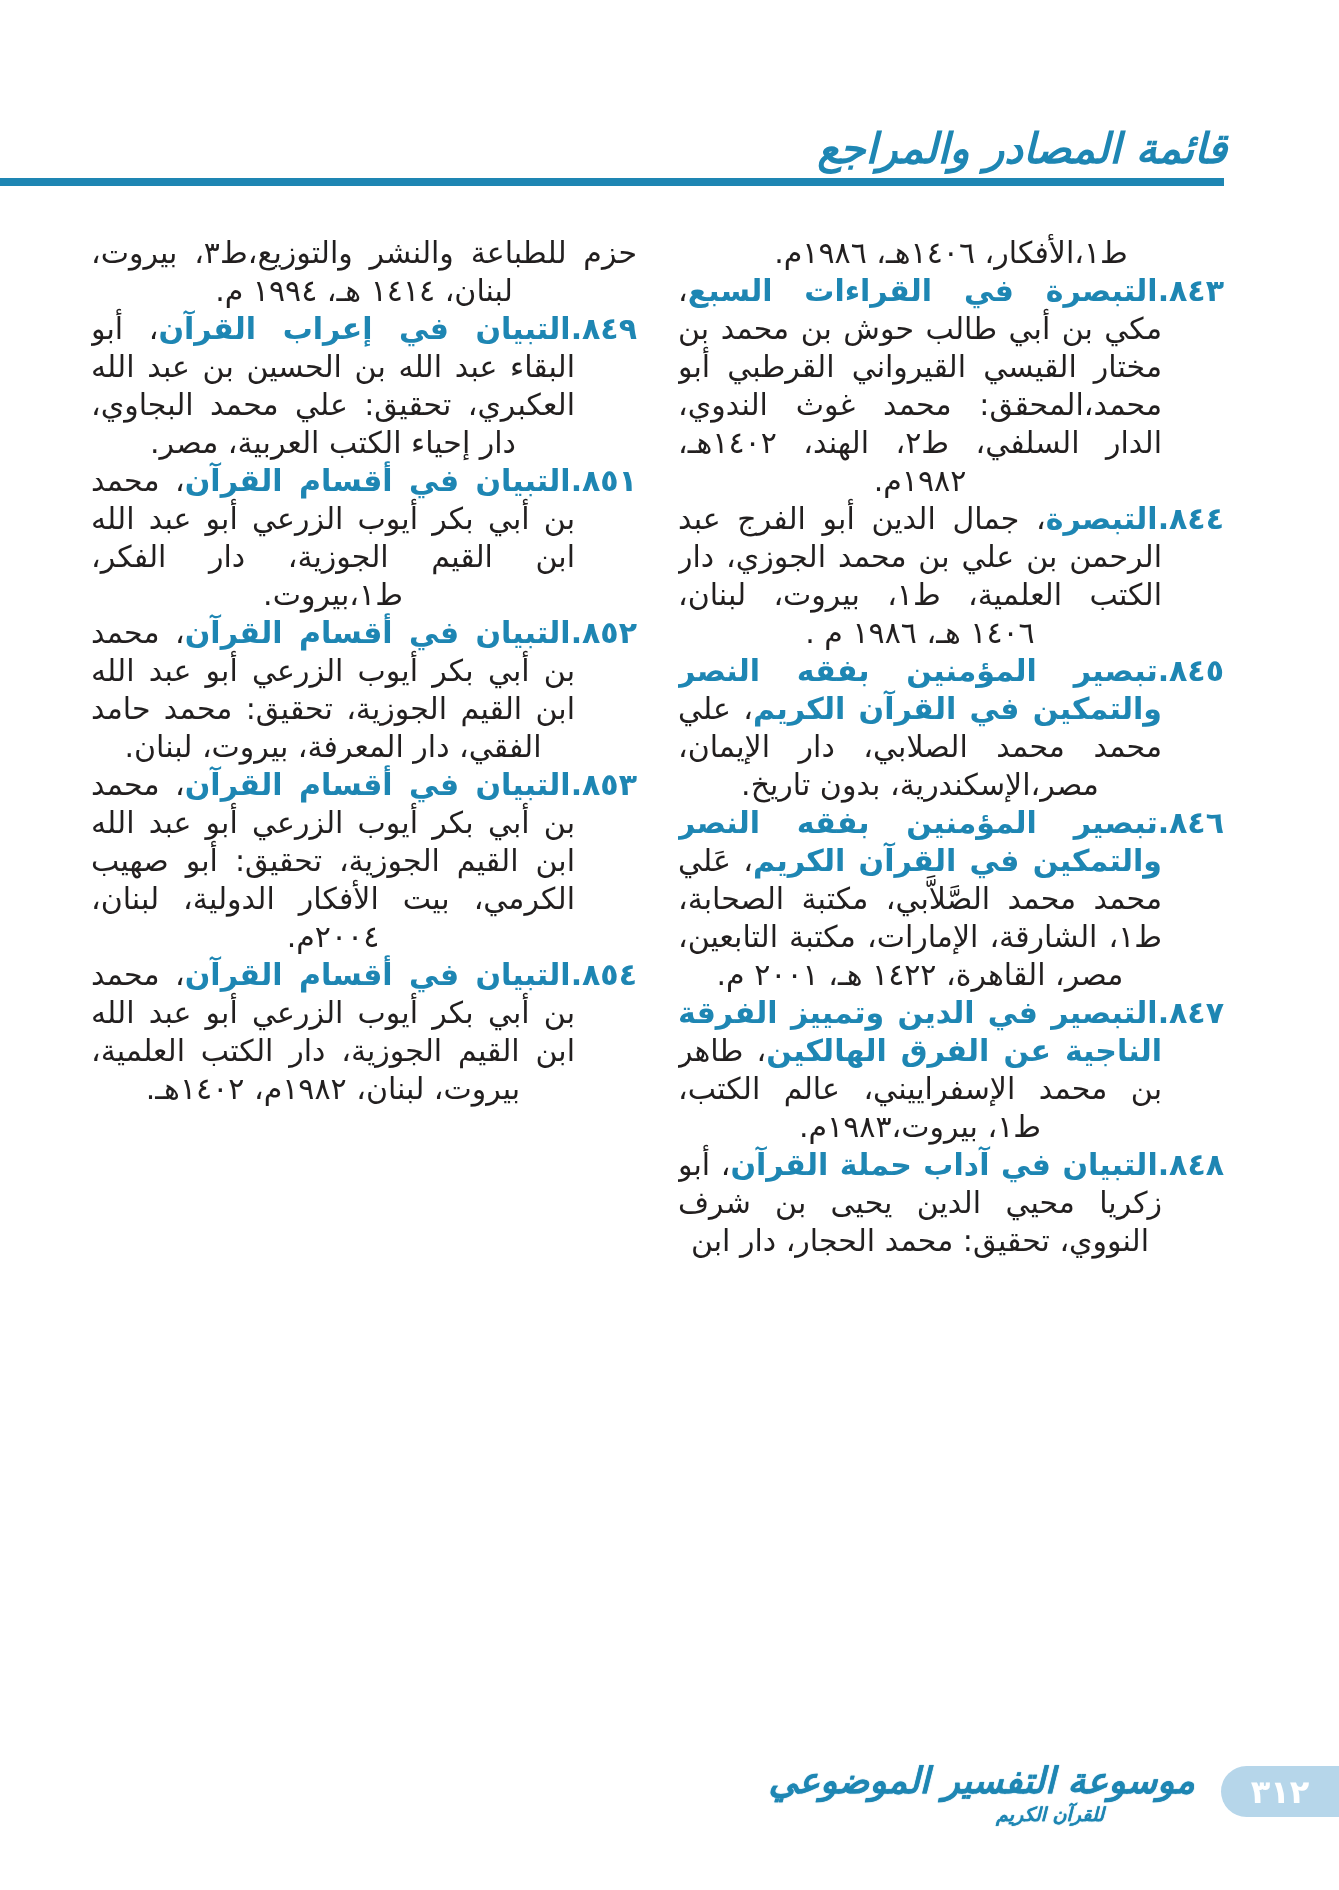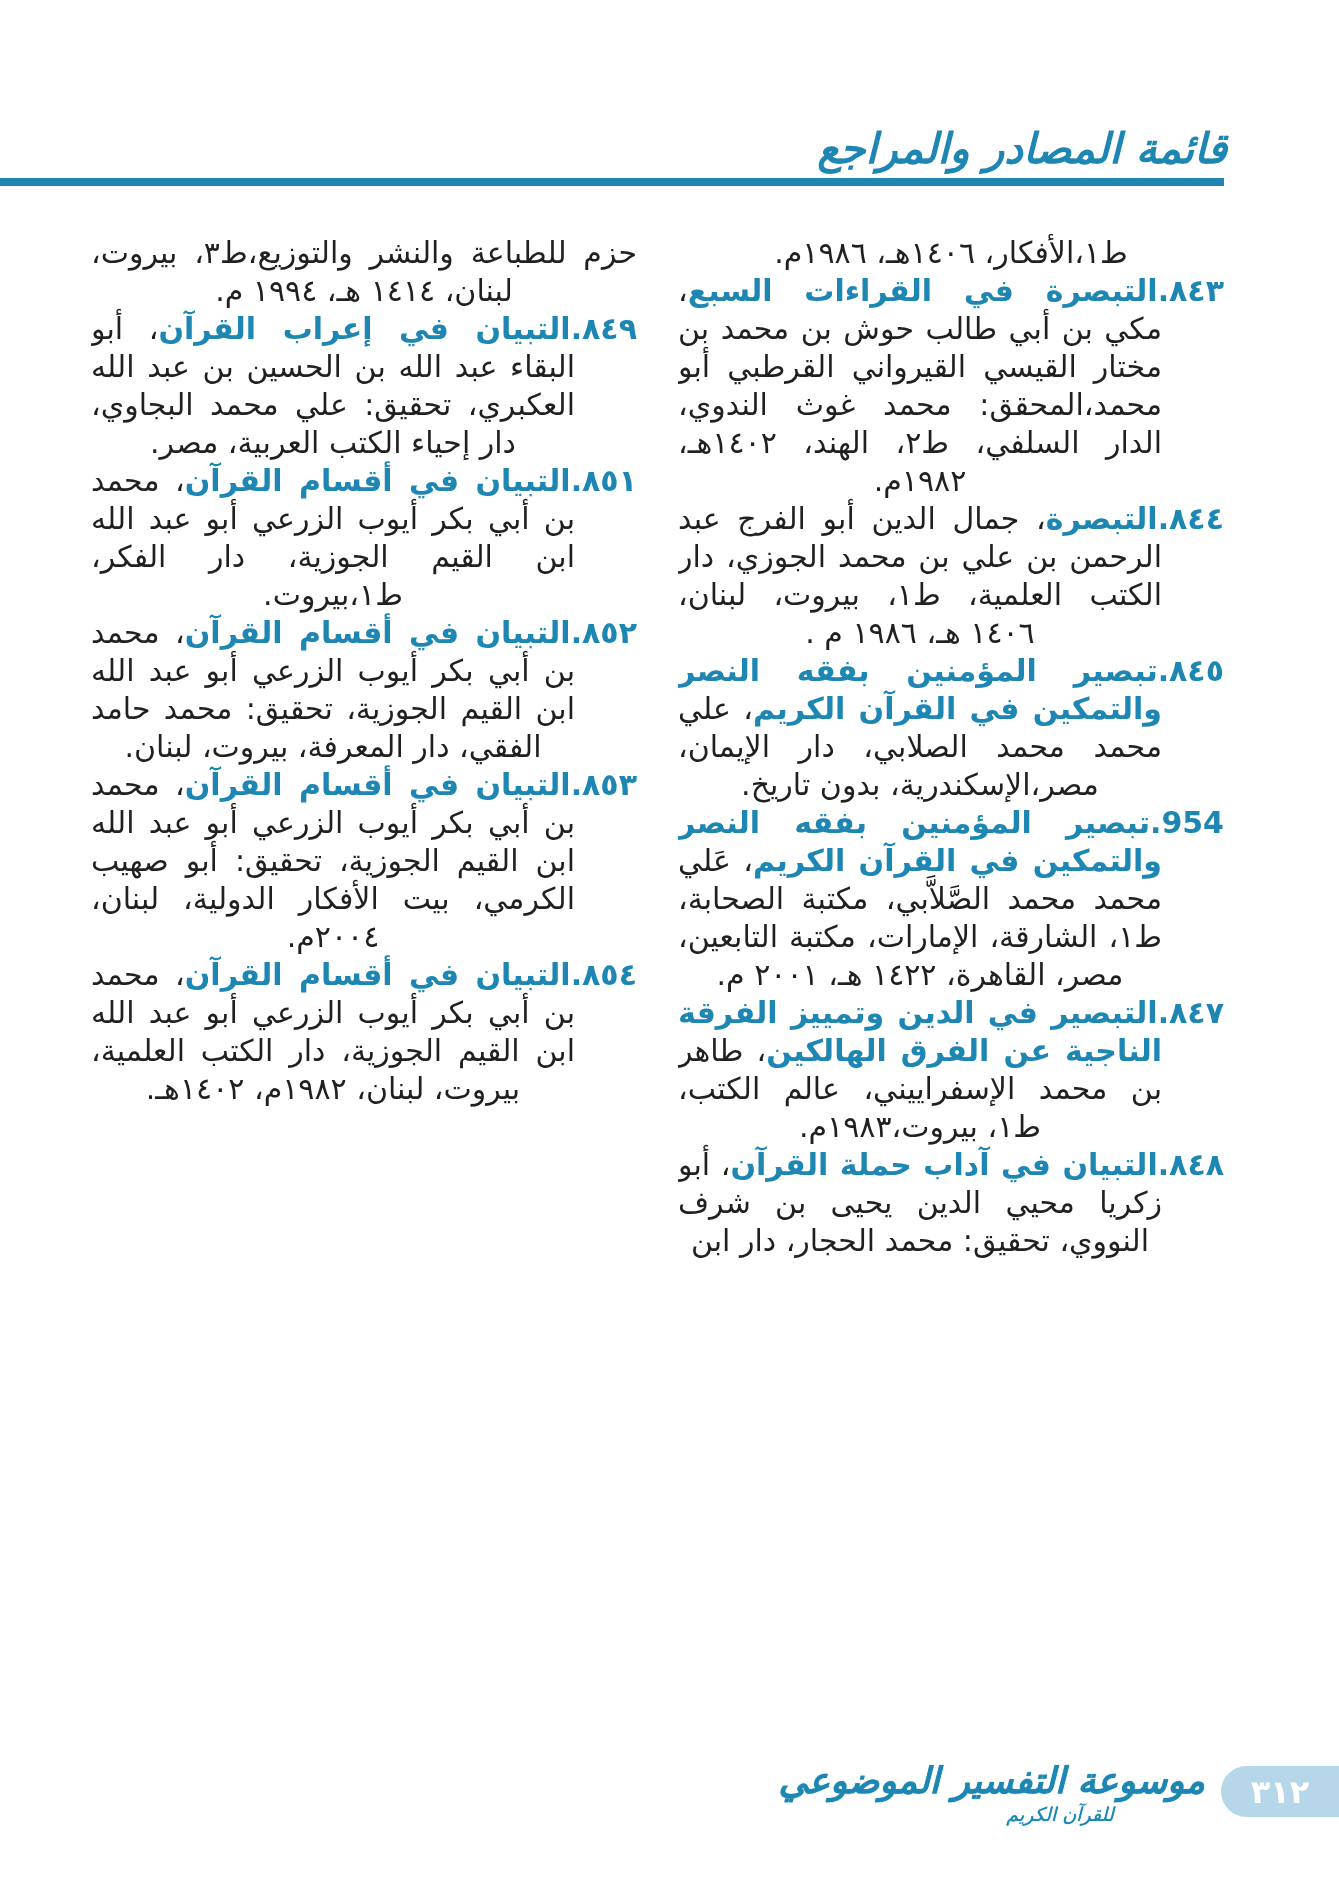--- a/index.html
+++ b/index.html
@@ -73,36 +73,36 @@
   .entry-num::after{content:".";}
   .entry-title{
     color:var(--accent);
     font-weight:bold;
   }
   .entry-text{color:var(--ink);}
 
   
   .logo{
     position:absolute;
-    top:1760px;right:134px;
+    top:1760px;right:144px;
     width:290px;
     text-align:center;
     color:var(--accent);
     direction:rtl;
   }
   .logo-line1{
     font-size:36px;
     font-weight:bold;
     font-style:italic;
     white-space:nowrap;
     text-shadow:0 0 1px var(--accent);
   }
   .logo-line2{
     font-size:19px;
-    font-weight:normal;
+    font-weight:bold;
     font-style:italic;
     margin-top:2px;
     text-shadow:0 0 1px var(--accent);
   }
   .page-tab{
     position:absolute;
     top:1766px;right:0;
     width:118px;height:51px;
     background:var(--tab-bg);
     border-radius:32px 0 0 32px;
@@ -123,21 +123,21 @@
   <div class="header-title">قائمة المصادر والمراجع</div>
   <div class="header-rule"></div>
 
   <div class="columns" dir="rtl">
     <section class="col">
       <p class="carryover">ط١،الأفكار، ١٤٠٦هـ، ١٩٨٦م.</p>
       <div>
           <p class="entry"><span class="entry-num">٨٤٣</span><span class="entry-title">التبصرة في القراءات السبع</span><span class="entry-text">، مكي بن أبي طالب حوش بن محمد بن مختار القيسي القيرواني القرطبي أبو محمد،المحقق: محمد غوث الندوي، الدار السلفي، ط٢، الهند، ١٤٠٢هـ، ١٩٨٢م.</span></p>
           <p class="entry"><span class="entry-num">٨٤٤</span><span class="entry-title">التبصرة</span><span class="entry-text">، جمال الدين أبو الفرج عبد الرحمن بن علي بن محمد الجوزي، دار الكتب العلمية، ط١، بيروت، لبنان، ١٤٠٦ هـ، ١٩٨٦ م .</span></p>
           <p class="entry"><span class="entry-num">٨٤٥</span><span class="entry-title">تبصير المؤمنين بفقه النصر والتمكين في القرآن الكريم</span><span class="entry-text">، علي محمد محمد الصلابي، دار الإيمان، مصر،الإسكندرية، بدون تاريخ.</span></p>
-          <p class="entry"><span class="entry-num">954</span><span class="entry-title">تبصير المؤمنين بفقه النصر والتمكين في القرآن الكريم</span><span class="entry-text">، عَلي محمد محمد الصَّلاَّبي، مكتبة الصحابة، ط١، الشارقة، الإمارات، مكتبة التابعين، مصر، القاهرة، ١٤٢٢ هـ، ٢٠٠١ م.</span></p>
+          <p class="entry"><span class="entry-num">٨٤٦</span><span class="entry-title">تبصير المؤمنين بفقه النصر والتمكين في القرآن الكريم</span><span class="entry-text">، عَلي محمد محمد الصَّلاَّبي، مكتبة الصحابة، ط١، الشارقة، الإمارات، مكتبة التابعين، مصر، القاهرة، ١٤٢٢ هـ، ٢٠٠١ م.</span></p>
           <p class="entry"><span class="entry-num">٨٤٧</span><span class="entry-title">التبصير في الدين وتمييز الفرقة الناجية عن الفرق الهالكين</span><span class="entry-text">، طاهر بن محمد الإسفراييني، عالم الكتب، ط١، بيروت،١٩٨٣م.</span></p>
           <p class="entry"><span class="entry-num">٨٤٨</span><span class="entry-title">التبيان في آداب حملة القرآن</span><span class="entry-text">، أبو زكريا محيي الدين يحيى بن شرف النووي، تحقيق: محمد الحجار، دار ابن</span></p>
         </div>
     </section>
     <section class="col">
       <p class="carryover">حزم للطباعة والنشر والتوزيع،ط٣، بيروت، لبنان، ١٤١٤ هـ، ١٩٩٤ م.</p>
       <div>
           <p class="entry"><span class="entry-num">٨٤٩</span><span class="entry-title">التبيان في إعراب القرآن</span><span class="entry-text">، أبو البقاء عبد الله بن الحسين بن عبد الله العكبري، تحقيق: علي محمد البجاوي، دار إحياء الكتب العربية، مصر.</span></p>
           <p class="entry"><span class="entry-num">٨٥١</span><span class="entry-title">التبيان في أقسام القرآن</span><span class="entry-text">، محمد بن أبي بكر أيوب الزرعي أبو عبد الله ابن القيم الجوزية، دار الفكر، ط١،بيروت.</span></p>
           <p class="entry"><span class="entry-num">٨٥٢</span><span class="entry-title">التبيان في أقسام القرآن</span><span class="entry-text">، محمد بن أبي بكر أيوب الزرعي أبو عبد الله ابن القيم الجوزية، تحقيق: محمد حامد الفقي، دار المعرفة، بيروت، لبنان.</span></p>

